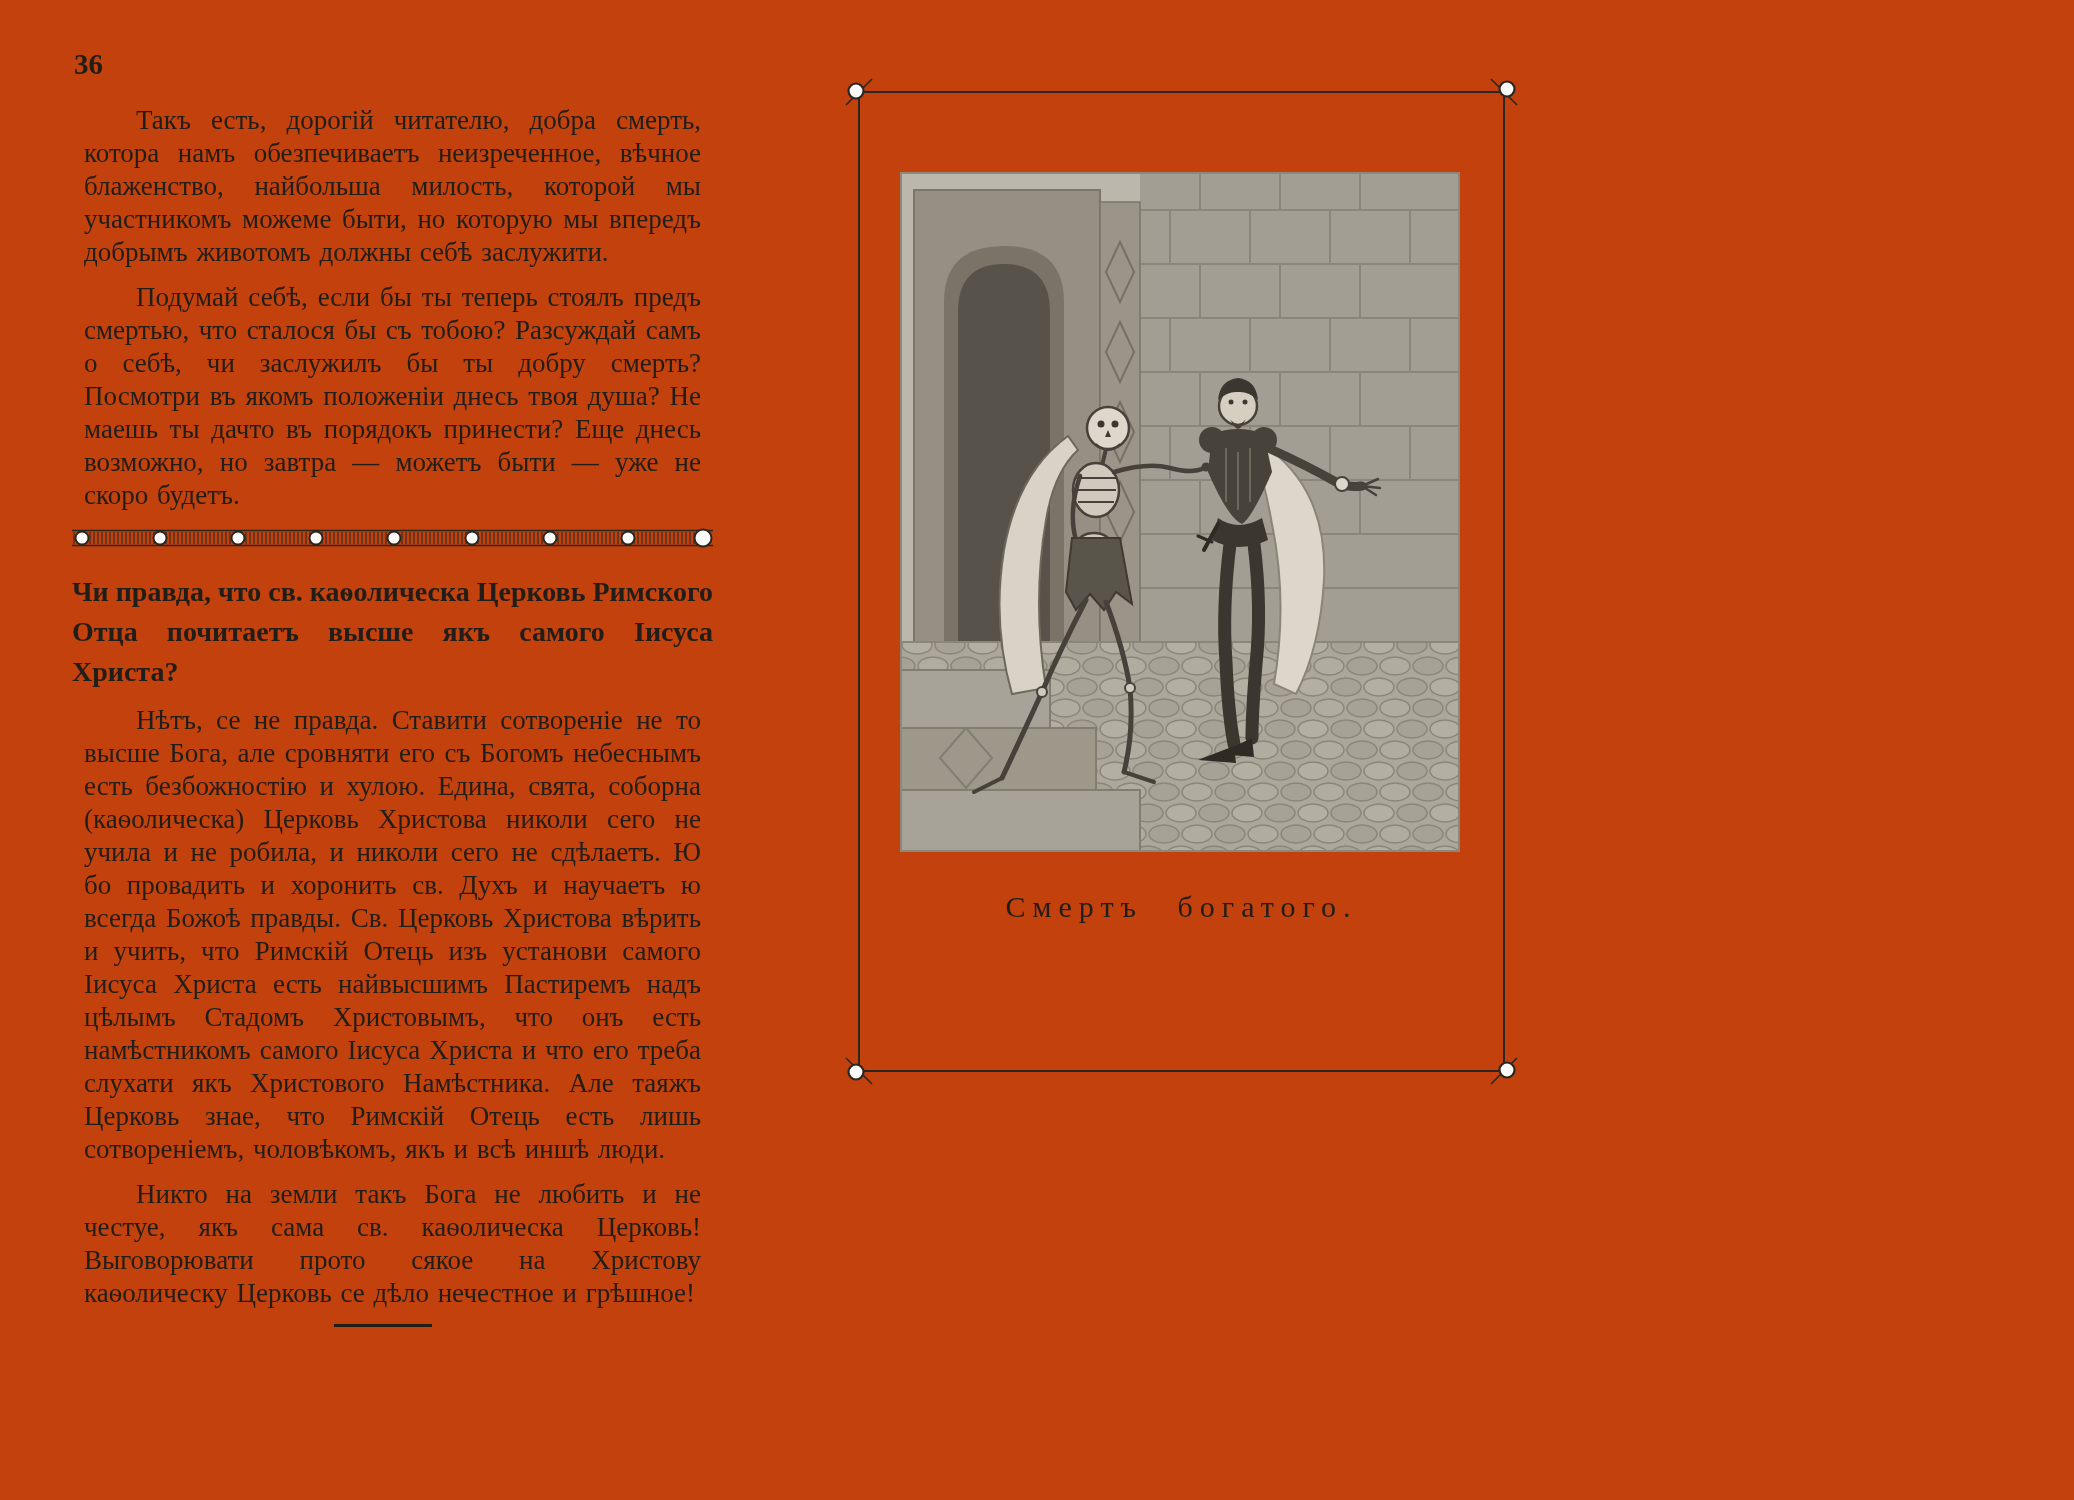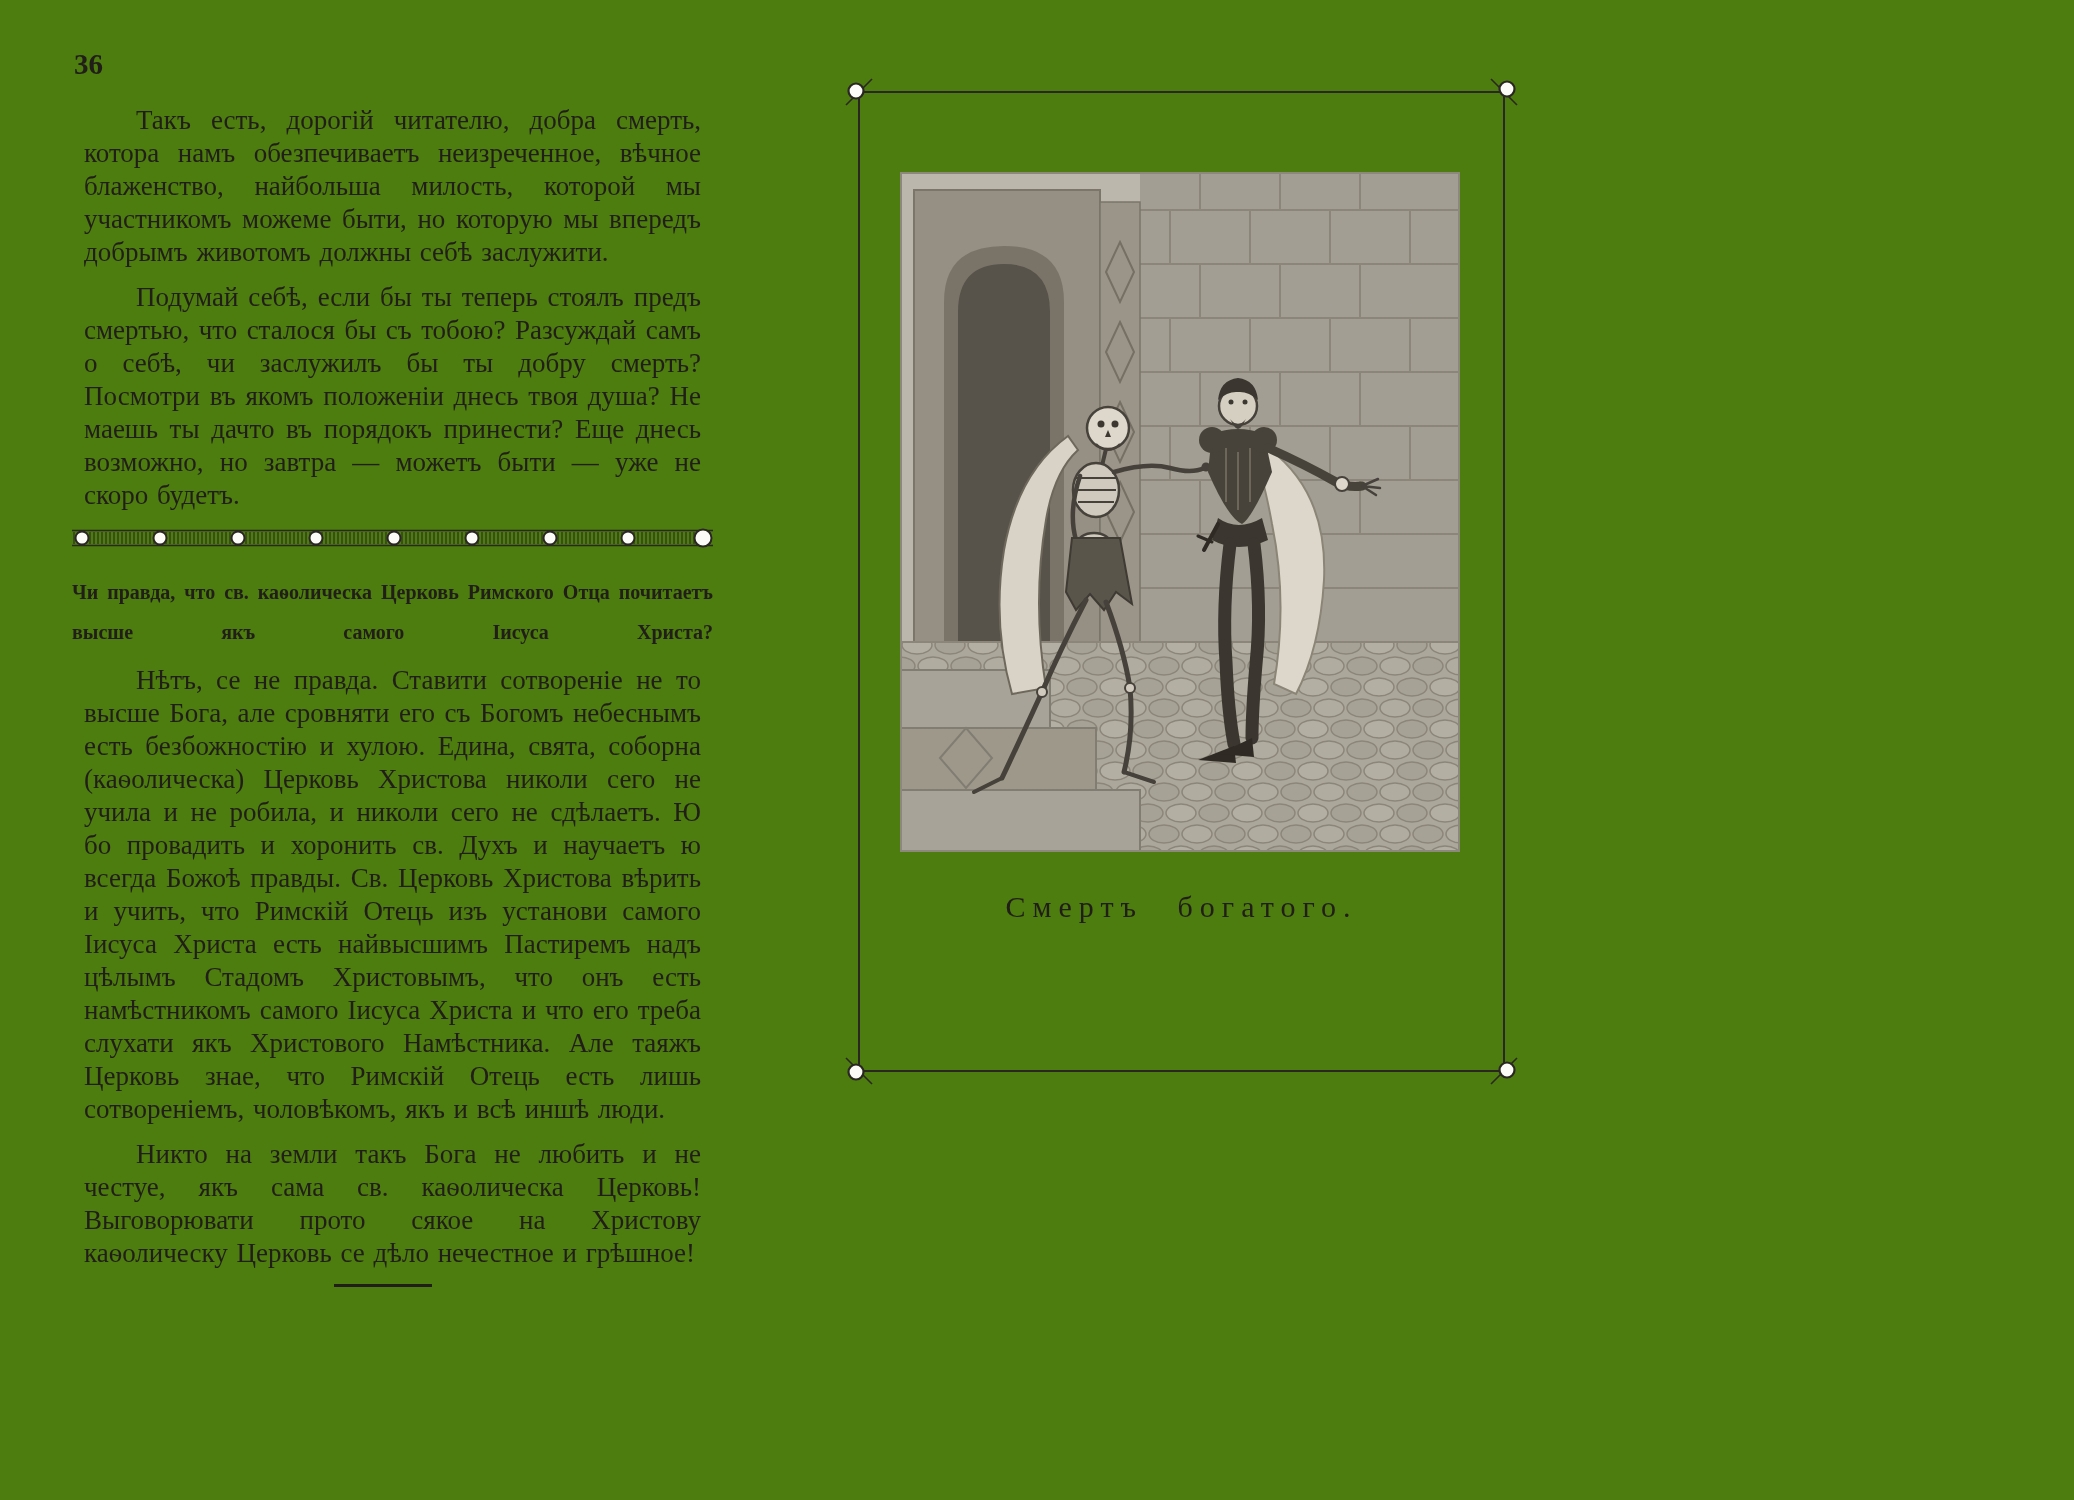--- a/index.html
+++ b/index.html
@@ -1,36 +1,36 @@
 <!DOCTYPE html>
 <html><head>
 <meta charset="utf-8">
 <style>
   html,body{margin:0;padding:0;}
   body{background:#dedcd6;}
   .sheet{
     position:relative;
     width:2074px;height:1500px;
-    background:#4d7c0f;
+    background:#c2410c;
     overflow:hidden;
     font-family:"Liberation Serif","DejaVu Serif",serif;
     color:#211e19;
   }
 
   
   .left-page{position:absolute;left:72px;top:48px;width:641px;}
   .page-number{font-size:29px;font-weight:700;margin:0 0 24px 2px;line-height:32px;}
   .par{
     font-size:27px;line-height:33px;
     text-align:justify;text-indent:52px;
     margin:12px;word-spacing:2px;
   }
   .divider-wrap{margin:16px 0 0 0;height:20px;}
   .heading{
-    font-size:20px;line-height:40px;font-weight:700;
+    font-size:28px;line-height:40px;font-weight:700;
     margin:24px 0 12px 0;text-indent:0;
     text-align:justify;text-align-last:justify;
   }
   .end-rule{
     width:98px;border:0;border-top:3px solid #211e19;
     margin:14px 0 0 262px;
   }
 
   
   .right-page{position:absolute;left:845px;top:78px;width:673px;height:1007px;}

